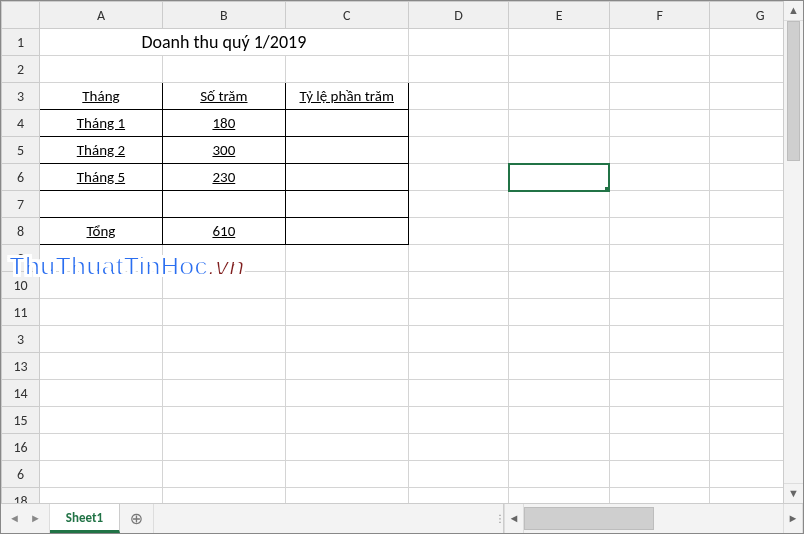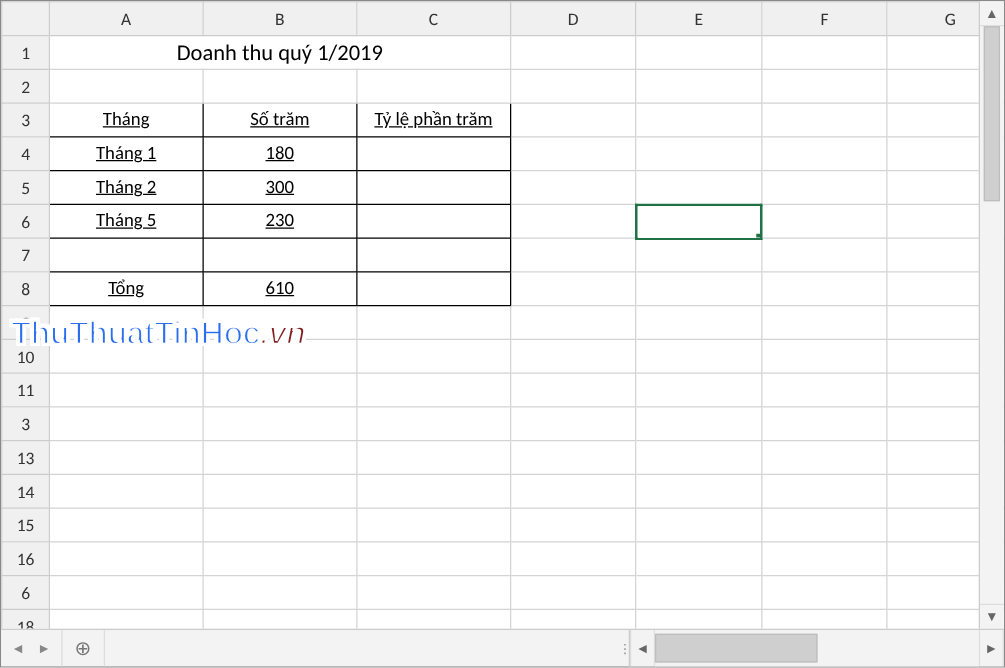--- a/index.html
+++ b/index.html
@@ -377,20 +377,23 @@
     <div class="thumb"></div>
   </div>
   <div class="btn dn">▼</div>
 </div>
 
 <div class="tabbar">
   <div class="tab-nav">
     <span>◄</span>
     <span>►</span>
   </div>
+  <div class="tab">
+    <span>Sheet1</span>
+  </div>
   <div class="newtab">
     <span>⊕</span>
   </div>
   <div class="tab-spacer"></div>
   <div class="sep">⋮</div>
   <div class="hscroll">
     <div class="btn">◄</div>
     <div class="track">
       <div class="thumb"></div>
     </div>

